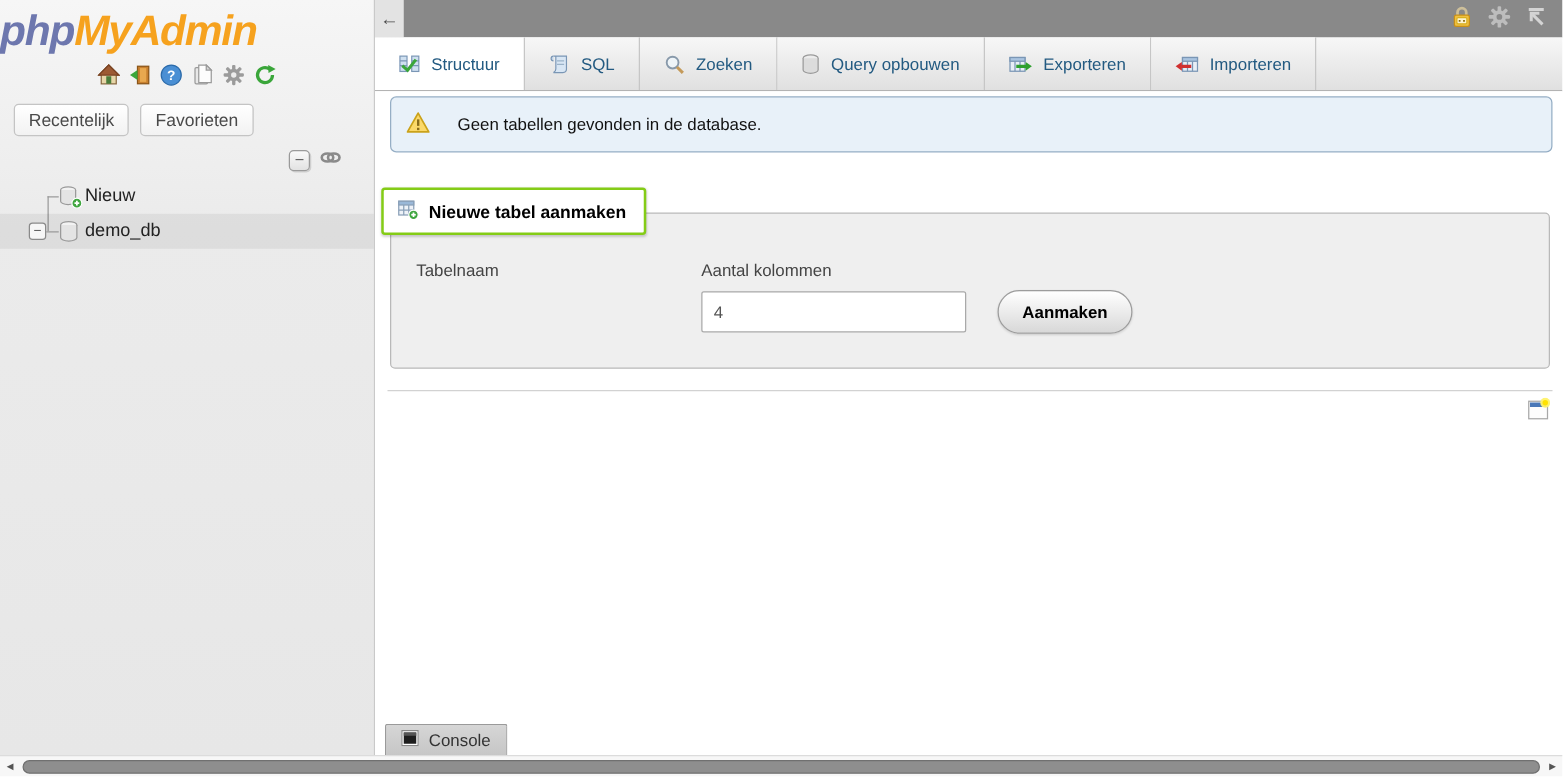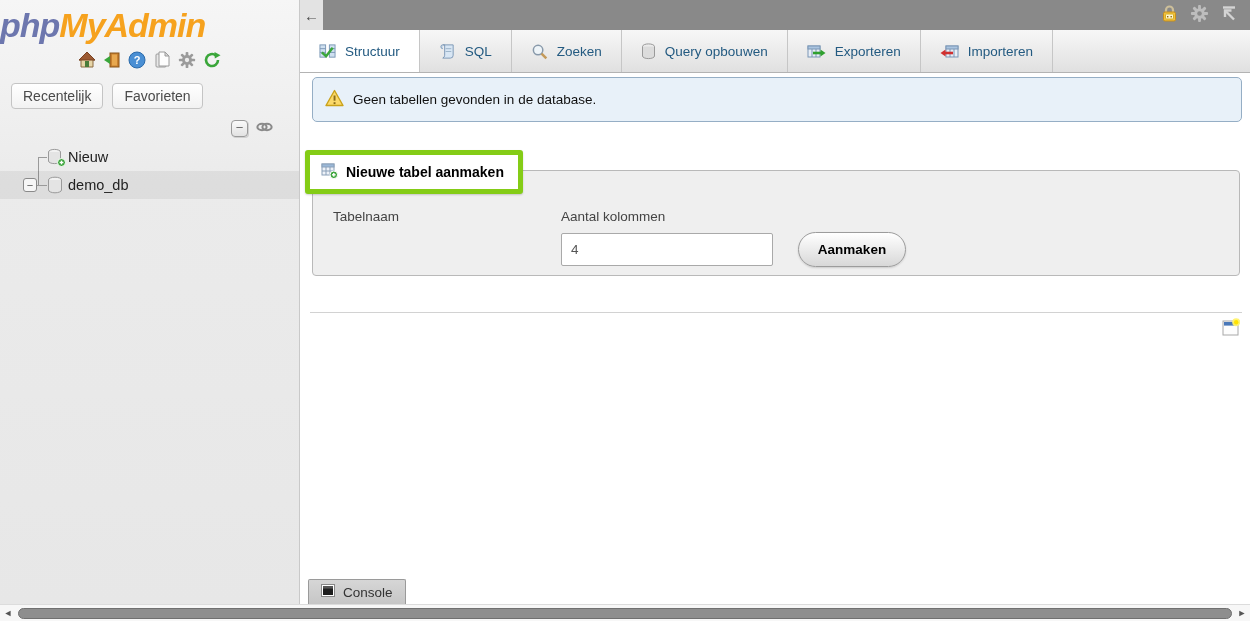--- a/index.html
+++ b/index.html
@@ -60,27 +60,27 @@
          border-right:1px solid #c6c6c6; font-weight:normal; font-size:13.5px;
          color:#235a81; cursor:pointer; background:linear-gradient(#f7f7f7,#e0e0e0); }
   .tab.active { background:#fff; }
   .tab svg { display:block; }
 
   
   .content { position:absolute; left:300px; top:73px; width:950px; height:531px;
              background:#fff; }
   .notice { position:absolute; left:12px; top:4px; width:930px; height:45px;
             background:#e8f1f9; border:1px solid #95aec5; border-radius:5px;
-            display:flex; align-items:center; gap:9px; padding-left:12px;
+            display:flex; align-items:center; gap:22px; padding-left:12px;
             font-size:13.5px; color:#111; }
 
-  .fieldset { position:absolute; left:12px; top:97px; width:928px; height:106px;
+  .fieldset { position:absolute; left:12px; top:97px; width:928px; height:125px;
               background:#efefef; border:1px solid #b9b9b9; border-radius:4px; }
   .legend { position:absolute; left:5px; top:77px; background:#fff;
-            border:5px solid #84cc16; border-radius:3px; padding:7px 14px 7px 11px;
+            border:2px solid #84cc16; border-radius:3px; padding:7px 14px 7px 11px;
             font-size:14px; font-weight:bold; color:#000; display:flex;
             align-items:center; gap:8px; box-shadow:0 1px 2px rgba(0,0,0,0.18);
             z-index:3; }
   .f-label { position:absolute; top:38px; font-size:13.5px; color:#444; }
   .f-input { position:absolute; top:62px; height:33px; border:1px solid #a9a9a9;
              border-radius:2px; font-size:13.5px; color:#555; padding:0 9px;
              font-family:"Liberation Sans", sans-serif; background:#fff; }
   .lbl-name { left:20px; } .inp-name { left:20px; width:208px; }
   .lbl-cols { left:248px; } .inp-cols { left:248px; width:212px; }
   .create-btn { position:absolute; left:485px; top:61px; width:108px; height:35px;

